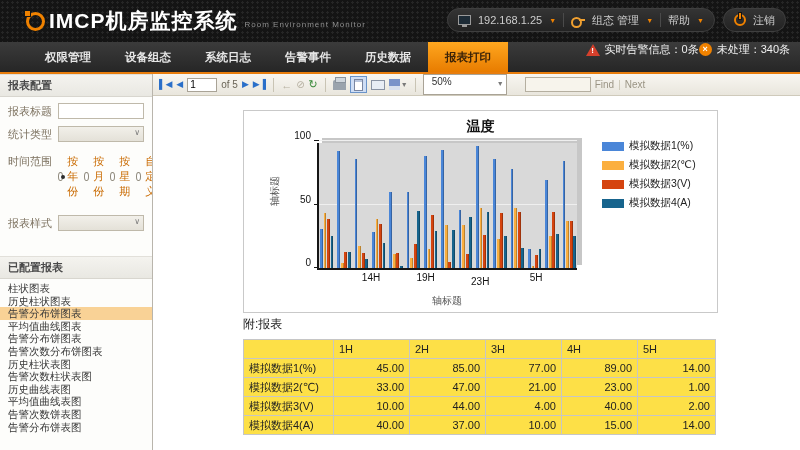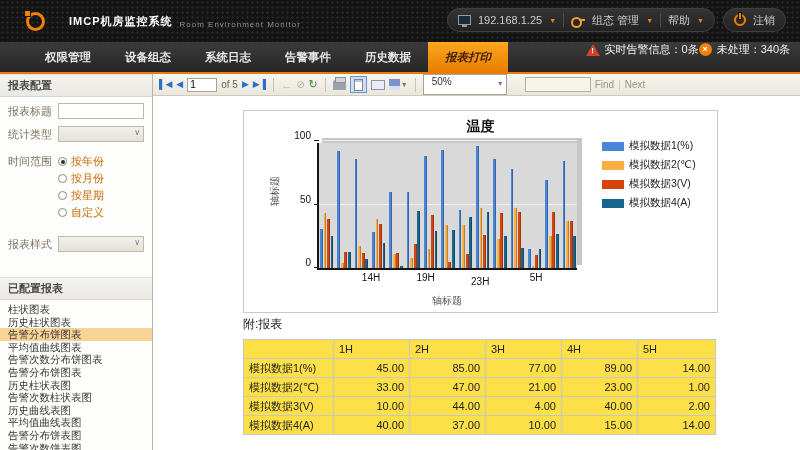--- a/index.html
+++ b/index.html
@@ -8,60 +8,60 @@
   .app { position:relative; width:800px; height:450px; overflow:hidden; background:#fff; }
 
   
   .header { position:relative; height:42px; background:#141414;
     background-image:radial-gradient(circle,#262626 1px,transparent 1.4px); background-size:5px 5px;
     display:flex; align-items:center; }
   .logo-wrap { display:flex; align-items:center; margin-left:26px; }
   .logo-mark { position:relative; width:19px; height:19px; border:3px solid #f08200; border-radius:50%; }
   .logo-mark::before { content:""; position:absolute; left:-5px; top:-5px; width:7px; height:7px; background:#141414; }
   .logo-mark::after { content:""; position:absolute; left:-4px; top:-4px; width:5px; height:5px; background:#f08200; }
-  .logo-title { color:#fff; font-size:11px; font-weight:bold; letter-spacing:1px; margin-left:24px; }
+  .logo-title { color:#fff; font-size:21px; font-weight:bold; letter-spacing:1px; margin-left:4px; }
   .logo-sub { color:#8f8f8f; font-size:8px; margin-left:7px; margin-top:7px; letter-spacing:1px; }
   .hdr-right { position:absolute; right:14px; top:8px; display:flex; gap:8px; }
   .hdr-box { display:flex; align-items:center; height:24px; padding:0 10px; gap:7px;
     background:linear-gradient(#343434,#222); border:1px solid #3f3f3f; border-radius:12px; color:#ccc; }
   .hdr-sep { width:1px; height:14px; background:#4a4a4a; }
   .caret { color:#f08200; font-size:7px; }
   .ico-monitor { position:relative; width:13px; height:10px; border:1px solid #9a9a9a; background:#1d2b36; }
   .ico-monitor::after { content:""; position:absolute; left:3px; bottom:-3px; width:5px; height:2px; background:#9a9a9a; }
   .ico-key { position:relative; width:14px; height:8px; }
   .ico-key::before { content:""; position:absolute; left:0; top:1px; width:7px; height:7px; border:2px solid #f0a030; border-radius:50%; }
   .ico-key::after { content:""; position:absolute; left:8px; top:3px; width:6px; height:2px; background:#f0a030; box-shadow:4px 2px 0 -1px #f0a030; }
   .ico-power { position:relative; width:12px; height:12px; border:2px solid #f08200; border-radius:50%; }
   .ico-power::after { content:""; position:absolute; left:3px; top:-3px; width:2px; height:6px; background:#f08200; box-shadow:0 0 0 1px #141414; }
 
   
   .navbar { position:relative; height:32px; background:linear-gradient(#3b3b3b,#262626);
     border-bottom:2px solid #e87d0d; display:flex; align-items:stretch; }
   .tabs { display:flex; margin-left:28px; }
   .tab { padding:0 17px; display:flex; align-items:center; color:#e6e6e6; font-weight:bold; font-size:11.5px; cursor:pointer; }
-  .tab.active { background:linear-gradient(#ffa71f,#e87c00); color:#3a2208;font-style:italic; }
+  .tab.active { background:linear-gradient(#ffa71f,#e87c00); color:#3a2208; }
   .nav-status { position:absolute; right:10px; top:0; height:18px; display:flex; align-items:flex-start; gap:0; color:#f0f0f0; }
   .warn-tri { position:relative; width:14px; height:12px; }
   .warn-tri::before { content:""; position:absolute; left:0; top:0; border-left:7px solid transparent; border-right:7px solid transparent; border-bottom:12px solid #d5402c; }
   .warn-tri::after { content:"!"; position:absolute; left:0; top:2px; width:14px; text-align:center; color:#fff; font-size:8px; font-weight:bold; }
   .err-circ { width:13px; height:13px; border-radius:50%; background:#f08200; color:#fff; font-size:9px; font-weight:bold; text-align:center; line-height:13px; }
 
   
   .main { display:flex; height:386px; background:#fff; }
   .sidebar { width:153px; min-width:153px; background:#fdfdfb; border-right:1px solid #b9b5ac; overflow:hidden; }
   .panel-hd { background:linear-gradient(#f4f3ef,#e9e8e2); border-top:1px solid #e2e0da; border-bottom:1px solid #d8d6cf;
     color:#4a4a4a; font-weight:bold; padding:3px 8px; }
   .form { padding:6px 6px 8px 8px; }
   .frow { display:flex; margin-bottom:7px; align-items:center; }
   .frow.top { align-items:flex-start; }
   .flabel { width:50px; min-width:50px; color:#7d7260; }
   .tinput { width:86px; height:16px; border:1px solid #bfb9aa; background:#fff; font-size:10px; padding:0 2px; }
   .selbox { position:relative; width:86px; height:16px; border:1px solid #bfb9aa; background:linear-gradient(#f2f0ea,#e4e1d8); }
   .selbox::after { content:"\2228"; position:absolute; right:3px; top:1px; font-size:8px; color:#7a7a7a; }
-  .radios { display:flex; flex-direction:column; gap:2px; }
+  .radios { display:flex; flex-direction:row; gap:2px; }
   .radio-row { display:flex; align-items:center; gap:4px; cursor:pointer; }
   .rdot { width:9px; height:9px; border:1px solid #8f8a7d; border-radius:50%; background:#fff; position:relative; }
   .rdot.sel::after { content:""; position:absolute; left:2px; top:2px; width:4px; height:4px; border-radius:50%; background:#2c2c2c; }
   .rlabel { color:#c96a00; }
   .rlist { padding-top:3px; }
   .ritem { padding:0 0 0 8px; height:12.6px; line-height:12.6px; color:#3a3a3a; font-size:10.5px; white-space:nowrap; cursor:pointer; }
   .ritem.sel { background:#f9d296; }
 
   
   .content { flex:1; display:flex; flex-direction:column; background:#fff; }
@@ -198,28 +198,28 @@
           <span class="flabel">报表样式</span>
           <span class="selbox"></span>
         </div>
       </div>
       <div class="panel-hd" style="margin-top:10px">已配置报表</div>
       <div class="rlist" id="rlist">
           <div class="ritem">柱状图表</div>
           <div class="ritem">历史柱状图表</div>
           <div class="ritem sel">告警分布饼图表</div>
           <div class="ritem">平均值曲线图表</div>
+          <div class="ritem">告警分布饼图表</div>
           <div class="ritem">告警次数分布饼图表</div>
-          <div class="ritem">告警分布饼图表</div>
           <div class="ritem">历史柱状表图</div>
           <div class="ritem">告警次数柱状表图</div>
           <div class="ritem">历史曲线表图</div>
           <div class="ritem">平均值曲线表图</div>
+          <div class="ritem">告警次数饼表图</div>
           <div class="ritem">告警分布饼表图</div>
-          <div class="ritem">告警次数饼表图</div>
         </div>
     </div>
 
     <div class="content">
 
       <div class="vtoolbar">
         <span class="tbtn">▌◀</span>
         <span class="tbtn">◀</span>
         <input class="pageinput" value="1" style="">
         <span>of 5</span>

